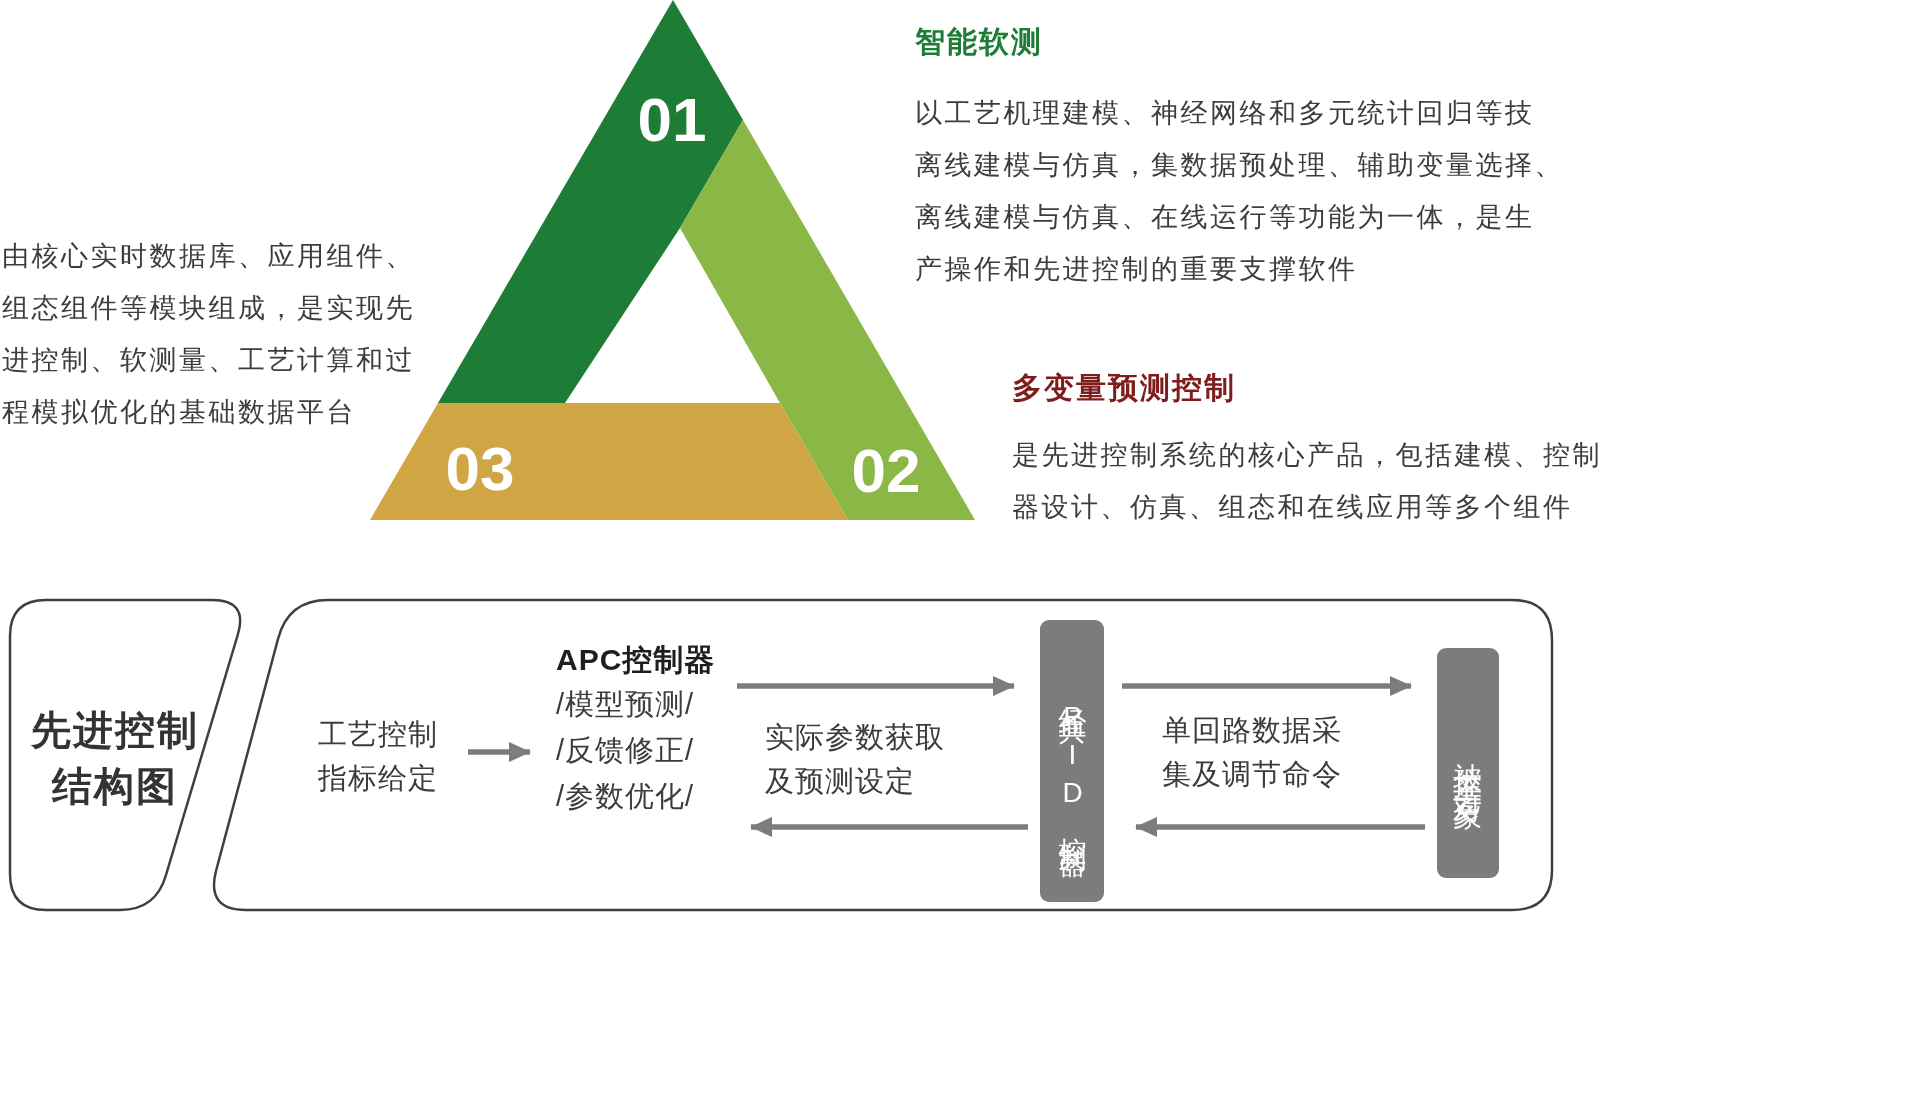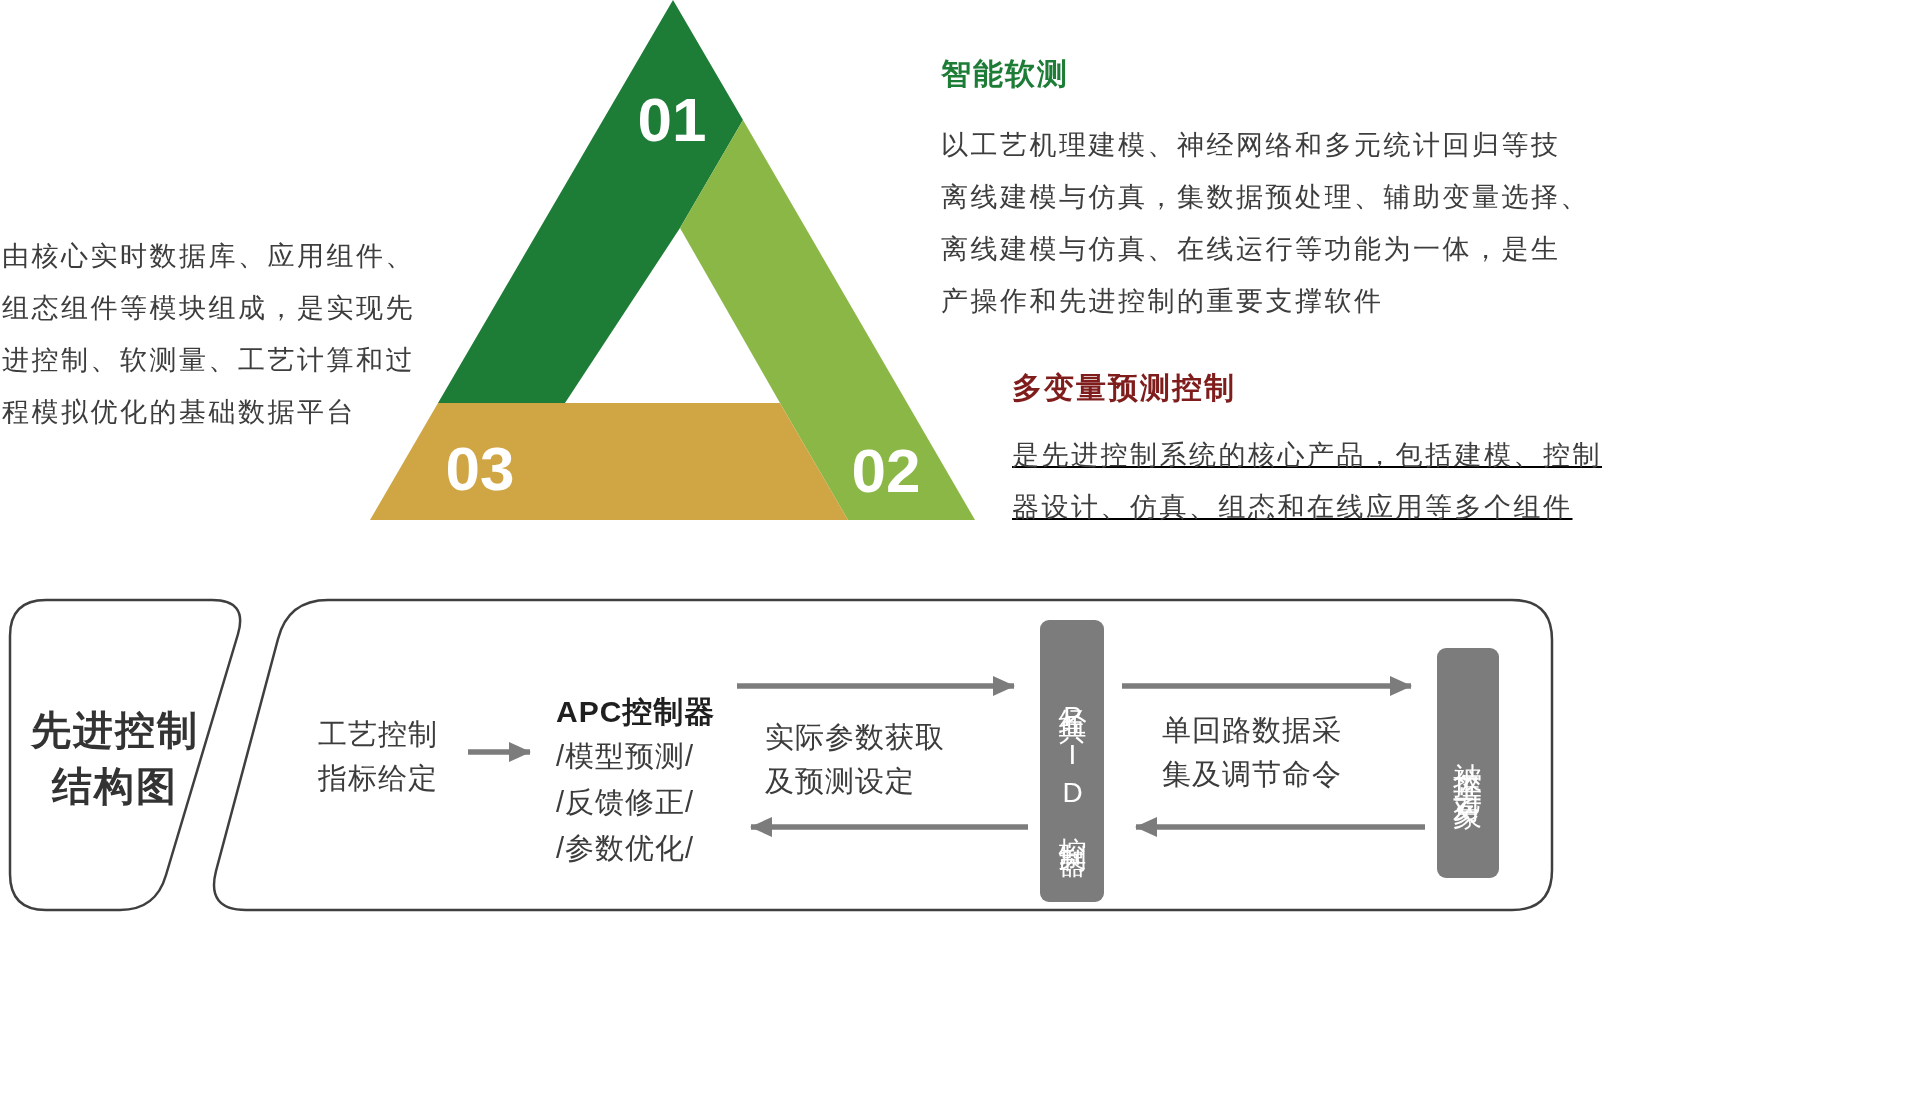--- a/index.html
+++ b/index.html
@@ -45,33 +45,33 @@
 
   <div class="abs" style="left:2px; top:206px; width:400px;">
     <div class="block-lines">
       <div class="block-line">由核心实时数据库、应用组件、</div>
       <div class="block-line">组态组件等模块组成，是实现先</div>
       <div class="block-line">进控制、软测量、工艺计算和过</div>
       <div class="block-line">程模拟优化的基础数据平台</div>
     </div>
   </div>
 
-  <div class="abs" style="left:941px; top:22px; width:650px;margin-top:32px;">
+  <div class="abs" style="left:915px; top:22px; width:650px;">
     <div class="block-title" style="color:#1d7c35;">智能软测</div>
     <div class="block-lines">
       <div class="block-line">以工艺机理建模、神经网络和多元统计回归等技</div>
       <div class="block-line">离线建模与仿真，集数据预处理、辅助变量选择、</div>
       <div class="block-line">离线建模与仿真、在线运行等功能为一体，是生</div>
       <div class="block-line">产操作和先进控制的重要支撑软件</div>
     </div>
   </div>
 
   <div class="abs" style="left:1012px; top:368px; width:630px;">
     <div class="block-title" style="color:#7f1d1d;">多变量预测控制</div>
-    <div class="block-lines" style="margin-top:20px;text-decoration:underline;">
+    <div class="block-lines" style="margin-top:20px;">
       <div class="block-line">是先进控制系统的核心产品，包括建模、控制</div>
       <div class="block-line">器设计、仿真、组态和在线应用等多个组件</div>
     </div>
   </div>
 
   <svg class="layer" style="left:0; top:0; width:1917px; height:1118px;" viewBox="0 0 1917 1118">
     <defs>
       <marker id="ah" markerUnits="userSpaceOnUse" markerWidth="24" markerHeight="22" refX="21" refY="10" orient="auto">
         <path d="M0,0 L22,10 L0,20 Z" fill="#7c7c7c"></path>
       </marker>
@@ -91,21 +91,21 @@
   <div class="abs flow-title" style="left:15px; top:702px; width:200px;">
     <div>先进控制</div>
     <div>结构图</div>
   </div>
 
   <div class="abs flow-text" style="left:318px; top:712px; width:160px;">
     <div>工艺控制</div>
     <div>指标给定</div>
   </div>
 
-  <div class="abs" style="left:556px; top:692px;">
+  <div class="abs" style="left:556px; top:640px;">
     <div class="apc-title">APC控制器</div>
     <div class="apc-items">
       <div>/模型预测/</div>
       <div>/反馈修正/</div>
       <div>/参数优化/</div>
     </div>
   </div>
 
   <div class="abs flow-text" style="left:765px; top:715px; width:215px;">
     <div>实际参数获取</div>

